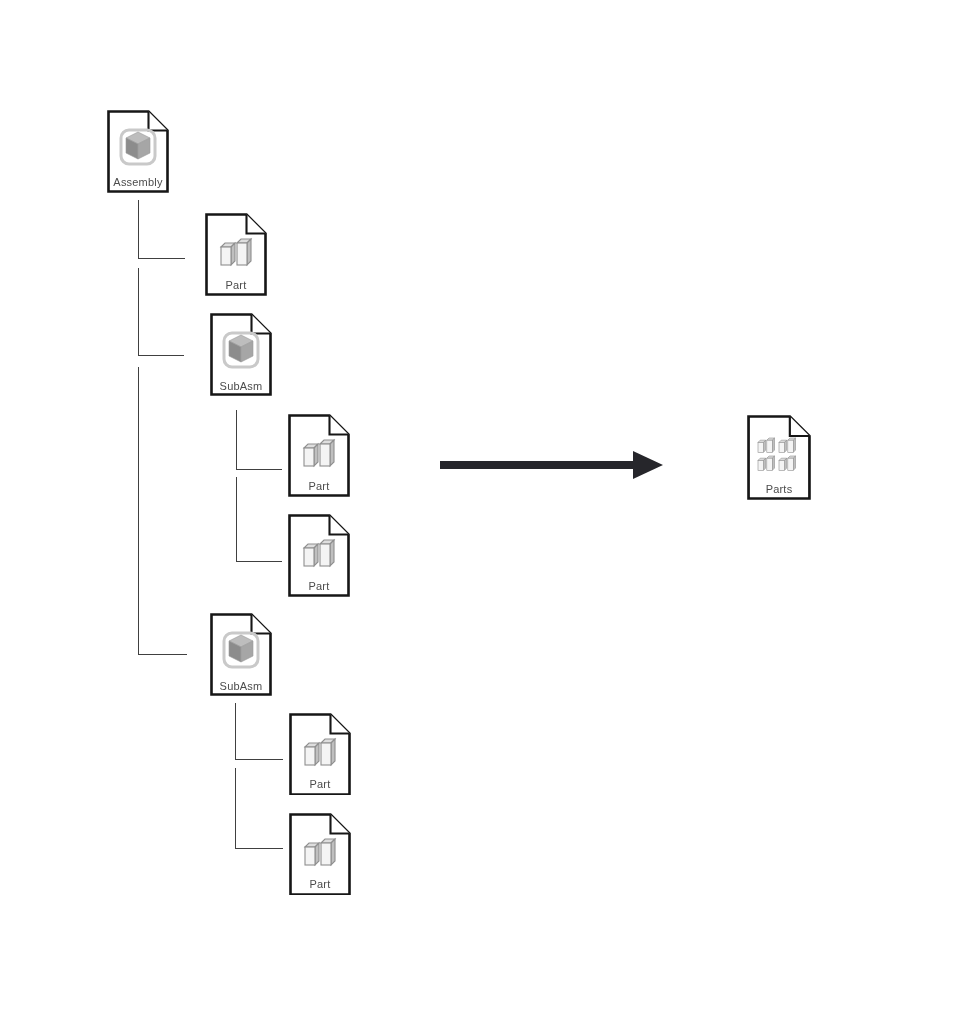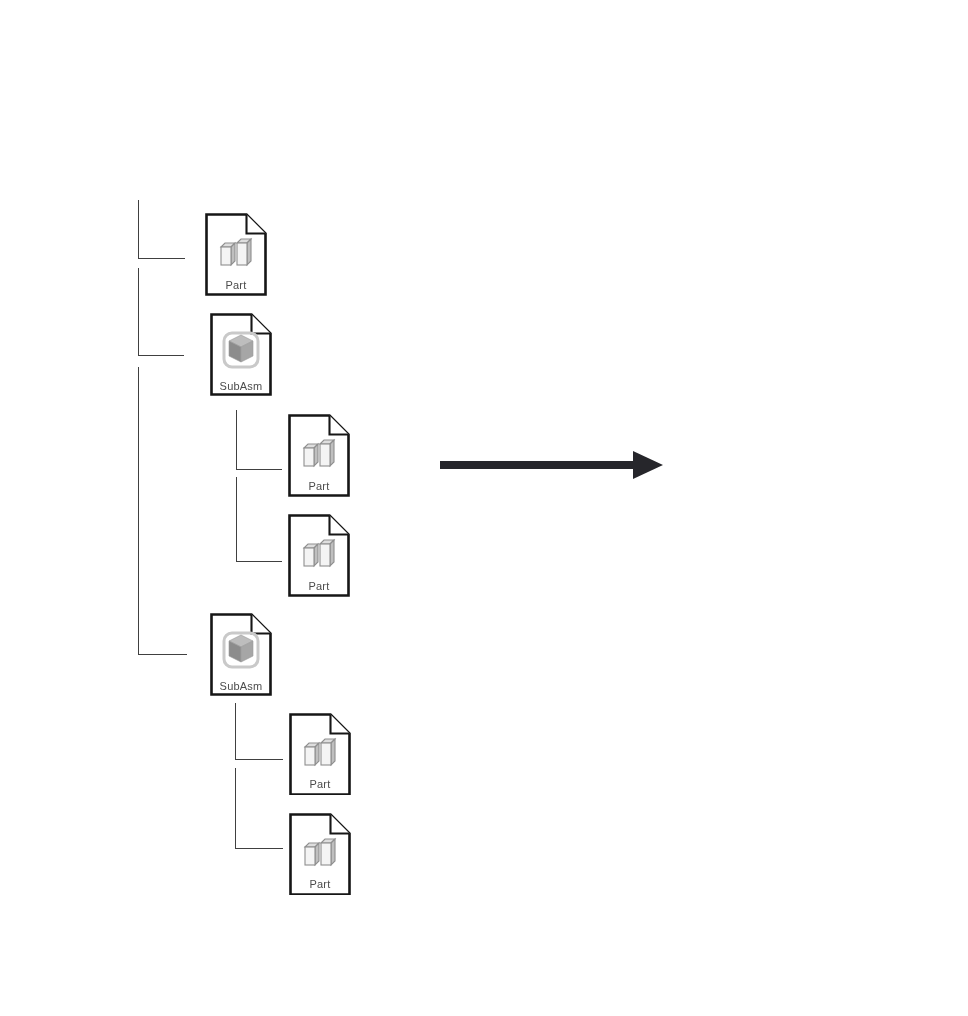--- a/index.html
+++ b/index.html
@@ -59,20 +59,27 @@
   </svg>
 
   <div class="connector" style="left:138px; top:200px; width:46px; height:58px"></div>
   <div class="connector" style="left:138px; top:268px; width:45px; height:87px"></div>
   <div class="connector" style="left:138px; top:367px; width:48px; height:287px"></div>
   <div class="connector" style="left:236px; top:410px; width:45px; height:59px"></div>
   <div class="connector" style="left:236px; top:477px; width:45px; height:84px"></div>
   <div class="connector" style="left:235px; top:703px; width:47px; height:56px"></div>
   <div class="connector" style="left:235px; top:768px; width:47px; height:80px"></div>
 
+  <div class="node" style="left:107px; top:110px; width:62px; height:83px">
+    <svg class="page-svg" viewBox="0 0 62 83">
+      <use href="#page-shape"></use>
+      <use href="#cube-glyph" transform="translate(31,36)"></use>
+    </svg>
+    <div class="node-label">Assembly</div>
+  </div>
 
   <div class="node" style="left:205px; top:213px; width:62px; height:83px">
     <svg class="page-svg" viewBox="0 0 62 83">
       <use href="#page-shape"></use>
       <use href="#part-blocks" transform="translate(16,26)"></use>
     </svg>
     <div class="node-label">Part</div>
   </div>
 
   <div class="node" style="left:210px; top:313px; width:62px; height:84px">
@@ -121,14 +128,24 @@
       <use href="#part-blocks" transform="translate(16,26)"></use>
     </svg>
     <div class="node-label">Part</div>
   </div>
 
   <svg class="arrow-svg" style="left:436px; top:450px" width="228" height="30" viewBox="0 0 228 30">
     <rect x="4" y="11" width="196" height="8" fill="#26262b"></rect>
     <polygon points="197,1 227,15 197,29" fill="#26262b"></polygon>
   </svg>
 
+  <div class="node" style="left:747px; top:415px; width:64px; height:85px">
+    <svg class="page-svg" viewBox="0 0 64 85">
+      <use href="#page-shape" transform="scale(1.0323,1.0241)"></use>
+      <use href="#part-blocks" transform="translate(11,23) scale(0.55)"></use>
+      <use href="#part-blocks" transform="translate(32,23) scale(0.55)"></use>
+      <use href="#part-blocks" transform="translate(11,41) scale(0.55)"></use>
+      <use href="#part-blocks" transform="translate(32,41) scale(0.55)"></use>
+    </svg>
+    <div class="node-label">Parts</div>
+  </div>
 
 </div>
 
 </body></html>

